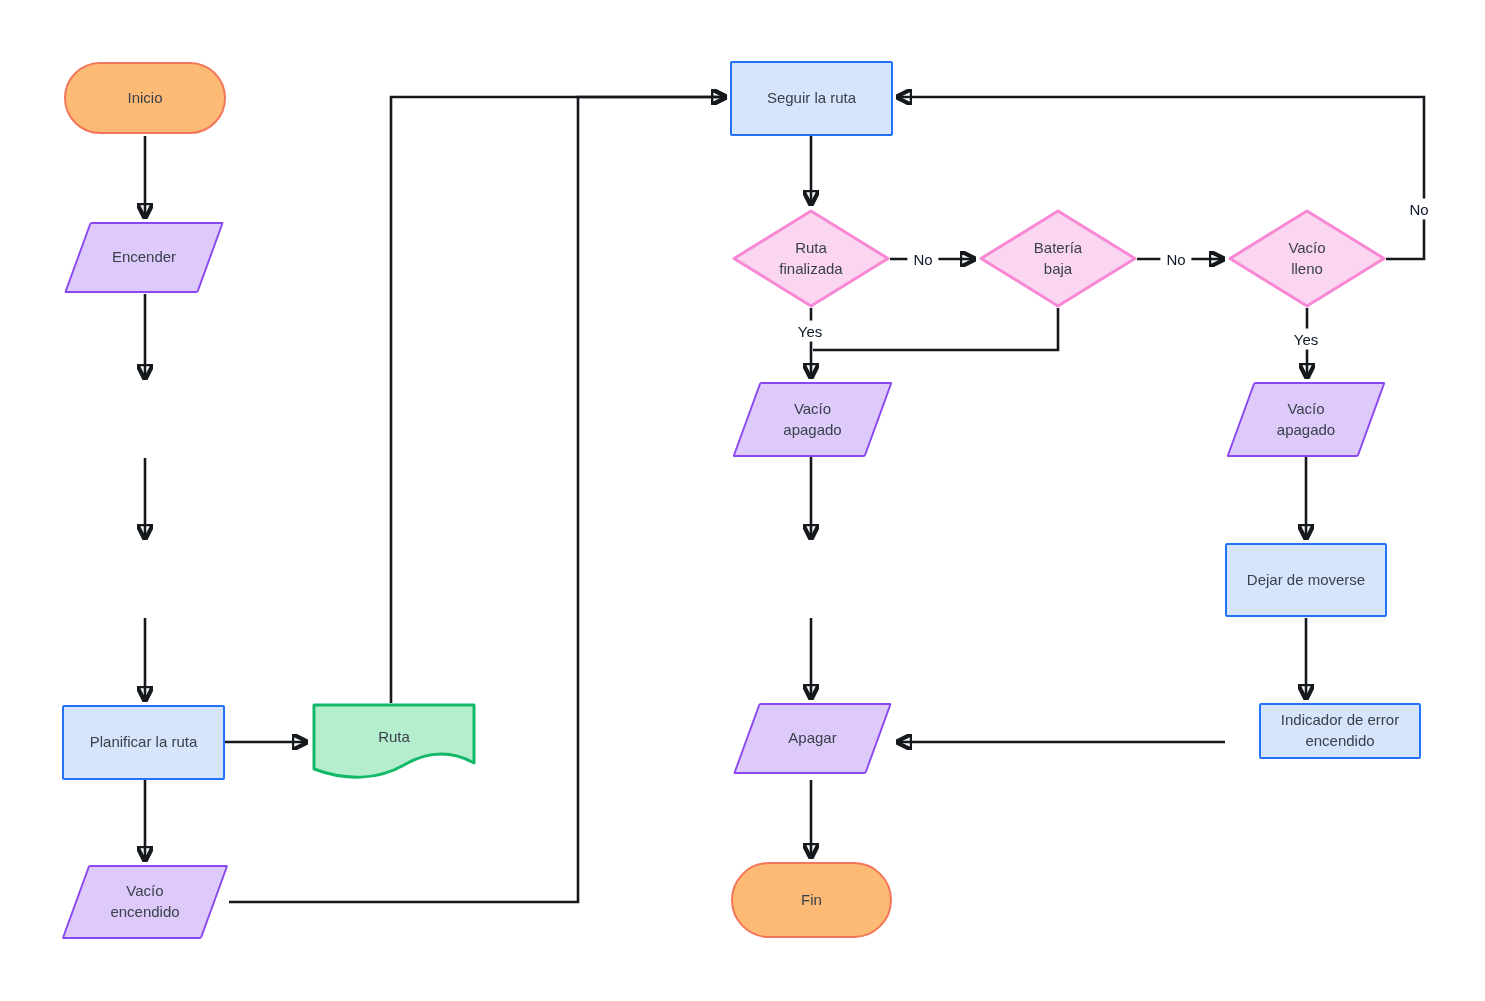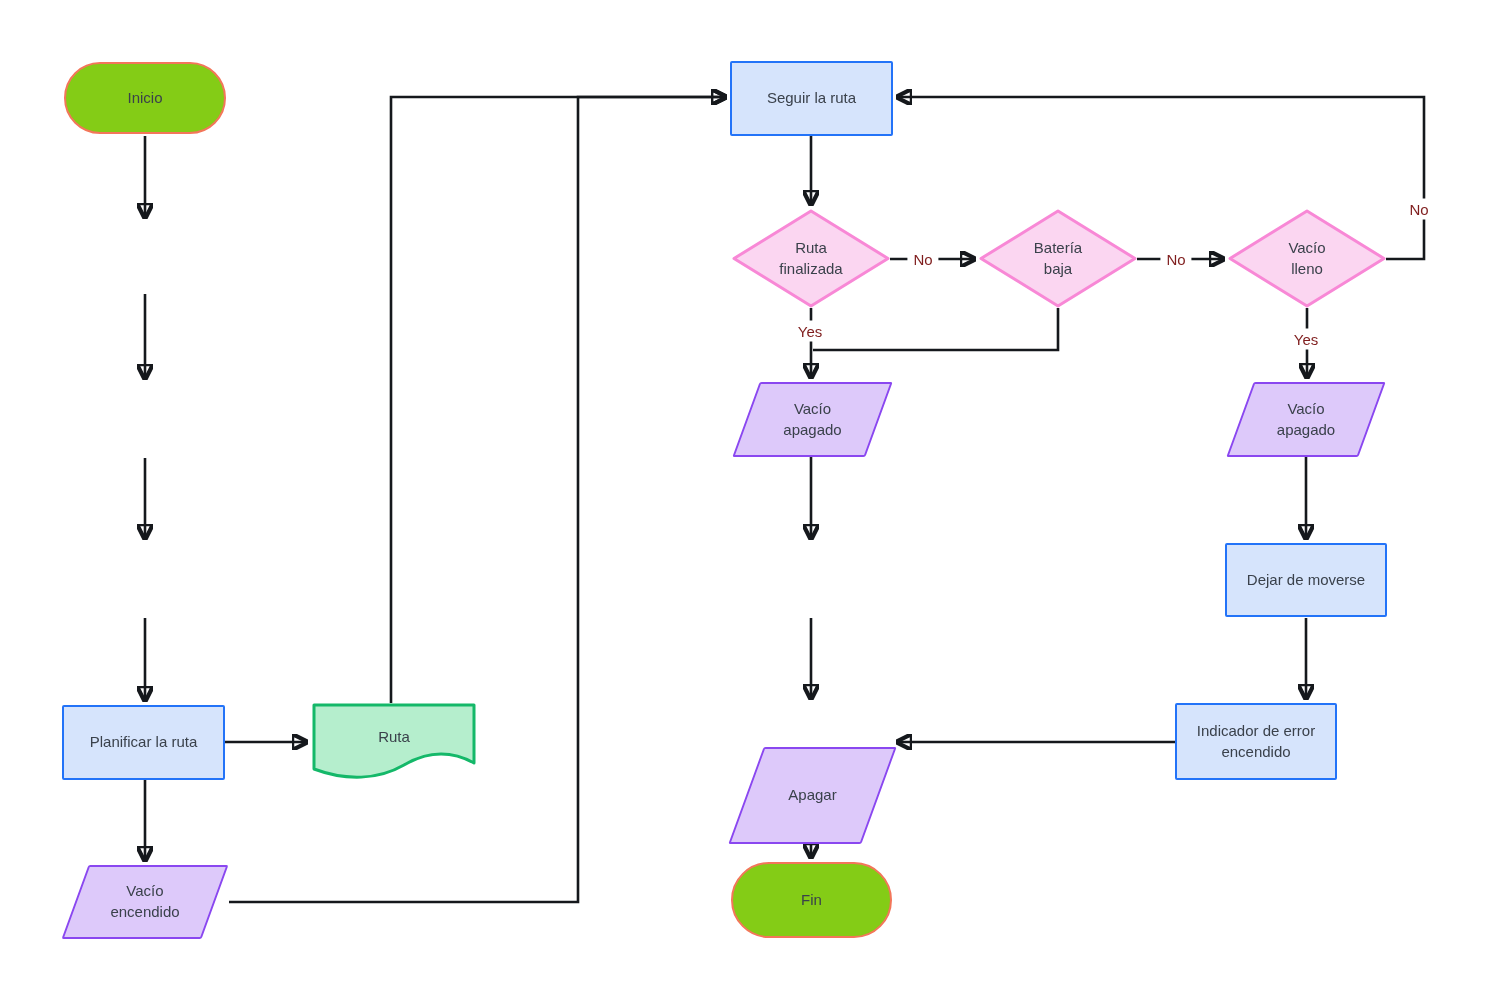--- a/index.html
+++ b/index.html
@@ -9,31 +9,31 @@
   }
   svg.edges{position:absolute;left:0;top:0;width:1485px;height:1001px;}
   svg.edges path{stroke:#15181c;stroke-width:2.6;fill:none;}
   .node{
     position:absolute;display:flex;align-items:center;justify-content:center;
     text-align:center;font-size:15px;line-height:1.38;color:#3a414b;
     white-space:pre-line;box-sizing:border-box;
   }
   .node .lbl{position:relative;z-index:2;}
   .process{background:#d6e4fc;border:2.6px solid #2373f8;border-radius:2px;}
-  .terminal{background:#84cc16;border:2.6px solid #f3765a;border-radius:39px;}
+  .terminal{background:#fdba74;border:2.6px solid #f3765a;border-radius:39px;}
   .io .io-bg{
     position:absolute;top:0;bottom:0;left:13px;right:13px;
     background:#ddc9fa;border:2.6px solid #8a47f0;border-radius:2px;
     transform:skewX(-20deg);z-index:1;
   }
   .shape-svg{position:absolute;left:0;top:0;width:100%;height:100%;z-index:1;}
   .decision .lbl,.document .lbl{z-index:2;}
   .edge-label{
     position:absolute;transform:translate(-50%,-50%);background:#ffffff;
-    padding:2px 6px;font-size:15px;color:#7f1d1d;z-index:3;
+    padding:2px 6px;font-size:15px;color:#0f172a;z-index:3;
   }
 </style>
 </head>
 <body>
 
 <div class="stage">
 
   <svg class="edges" xmlns="http://www.w3.org/2000/svg">
     <defs>
       <marker id="arr" viewBox="0 0 10 10" refX="8.6" refY="5" markerWidth="6.2" markerHeight="6.2" orient="auto-start-reverse">
@@ -60,20 +60,24 @@
     <path d="M811 780 L811 857" marker-end="url(#arr)"></path>
     <path d="M1306 457 L1306 538" marker-end="url(#arr)"></path>
     <path d="M1306 618 L1306 698" marker-end="url(#arr)"></path>
     <path d="M1225 742 L898 742" marker-end="url(#arr)"></path>
   </svg>
 
   <div class="node terminal" style="left:64px;top:62px;width:162px;height:72px;">
     <span class="lbl">Inicio</span>
   </div>
 
+  <div class="node io" style="left:64px;top:222px;width:160px;height:71px;">
+    <span class="io-bg"></span>
+    <span class="lbl">Encender</span>
+  </div>
 
 
 
   <div class="node process" style="left:62px;top:705px;width:163px;height:75px;">
     <span class="lbl">Planificar la ruta</span>
   </div>
 
   <div class="node document" style="left:312px;top:703px;width:164px;height:78px;">
     <svg class="shape-svg" viewBox="0 0 164 78" preserveAspectRatio="none" xmlns="http://www.w3.org/2000/svg">
       <path d="M2,2 H162 V60 C140,48 116,48 92,62 C66,77 34,78 2,66 Z" fill="#b5eecd" stroke="#14b869" stroke-width="3" stroke-linejoin="round"></path>
@@ -125,26 +129,26 @@
     <span class="io-bg"></span>
     <span class="lbl">Vacío
 apagado</span>
   </div>
 
 
   <div class="node process" style="left:1225px;top:543px;width:162px;height:74px;">
     <span class="lbl">Dejar de moverse</span>
   </div>
 
-  <div class="node io" style="left:733px;top:703px;width:159px;height:97px;margin-top:44px;">
+  <div class="node io" style="left:733px;top:703px;width:159px;height:71px;">
     <span class="io-bg"></span>
     <span class="lbl">Apagar</span>
   </div>
 
-  <div class="node process" style="left:1175px;top:703px;width:162px;height:77px;">
+  <div class="node process" style="left:1259px;top:703px;width:162px;height:56px;">
     <span class="lbl">Indicador de error
 encendido</span>
   </div>
 
   <div class="node terminal" style="left:731px;top:862px;width:161px;height:76px;">
     <span class="lbl">Fin</span>
   </div>
 
   <span class="edge-label" style="left:923px;top:259px;">No</span>
   <span class="edge-label" style="left:1176px;top:259px;">No</span>

